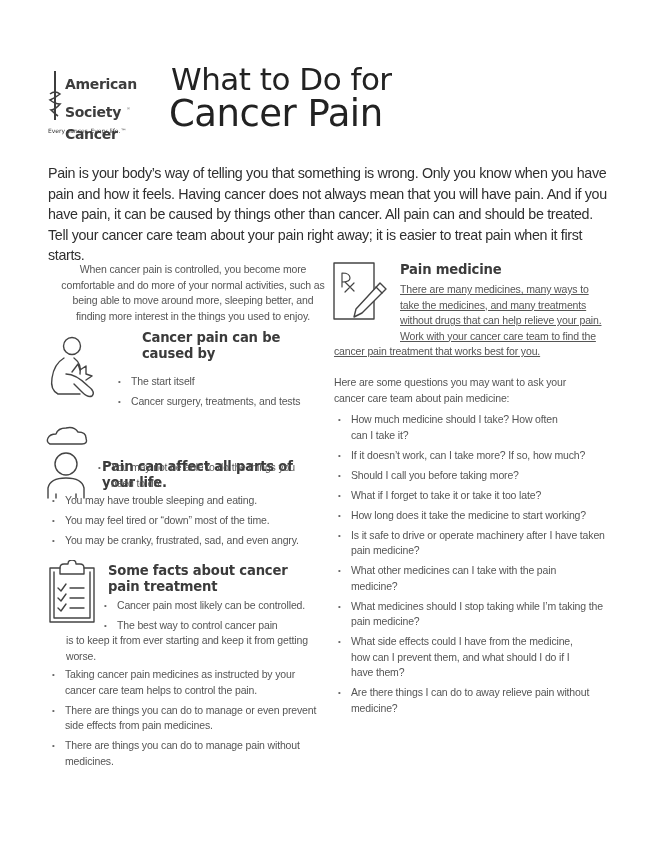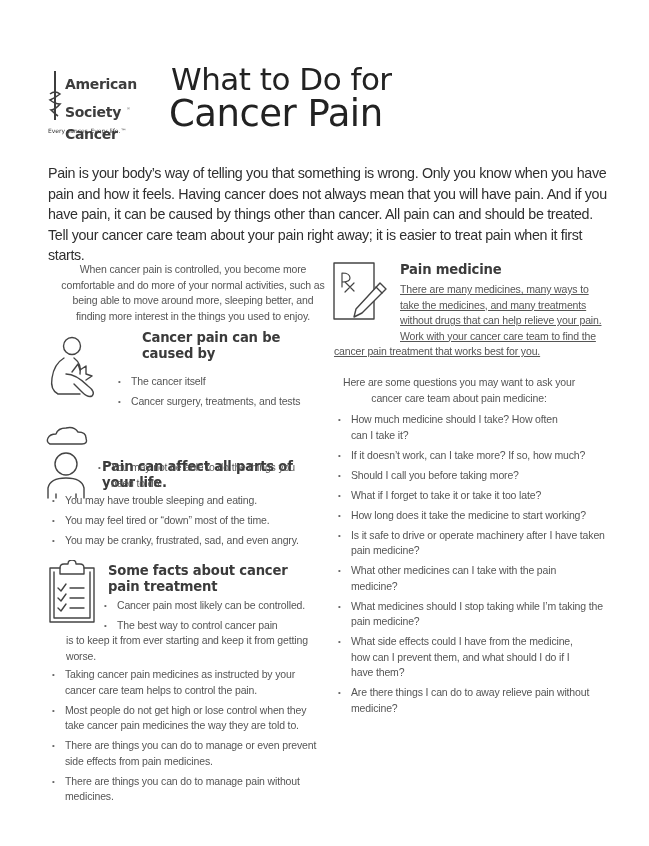--- a/index.html
+++ b/index.html
@@ -42,21 +42,21 @@
 
 <svg class="abs icon" style="left:44px; top:334px;" width="66" height="68" viewBox="0 0 66 68">
   <circle cx="28" cy="12" r="8.5"></circle>
   <path d="M20 24 Q10 30 8 44 Q6 56 14 60 L36 60"></path>
   <path d="M30 24 Q38 30 36 40"></path>
   <path d="M22 40 Q32 40 44 52 Q52 58 48 62 Q44 64 38 58 L30 50"></path>
   <path d="M28 38 L34 30 L36 36 L42 32 L42 40 L48 42 L42 46"></path>
 </svg>
 <div class="abs h2" style="left:116px; top:330px; width:180px;margin-left:26px;">Cancer pain can be caused by</div>
 <ul class="abs bl" style="left:116px; top:374px; width:210px;">
-  <li>The cancer itself</li>
+  <li>The start itself</li>
   <li>Cancer surgery, treatments, and tests</li>
 </ul>
 
 <svg class="abs icon" style="left:44px; top:424px;" width="56" height="76" viewBox="0 0 56 76">
   <path d="M6 20 Q2 18 4 14 Q6 10 12 10 Q14 4 22 4 Q30 2 34 8 Q42 8 42 14 Q44 20 38 20 Z"></path>
   <circle cx="22" cy="40" r="11"></circle>
   <path d="M4 74 L4 64 Q6 54 22 54 Q38 54 40 64 L40 74"></path>
   <line x1="12" y1="70" x2="12" y2="74"></line>
   <line x1="32" y1="70" x2="32" y2="74"></line>
 </svg>
@@ -82,37 +82,36 @@
     <line x1="24" y1="48" x2="38" y2="48"></line>
 </svg>
 <div class="abs h2" style="left:108px; top:563px; width:190px;">Some facts about cancer pain treatment</div>
 <ul class="abs bl" style="left:102px; top:598px; width:230px;">
   <li>Cancer pain most likely can be controlled.</li>
   <li>The best way to control cancer pain</li>
 </ul>
 <div class="abs body" style="left:66px; top:633px; width:250px;">is to keep it from ever starting and keep it from getting worse.</div>
 <ul class="abs bl" style="left:50px; top:667px; width:275px;">
   <li>Taking cancer pain medicines as instructed by your cancer care team helps to control the pain.</li>
-  <li>Most people do not get high or lose control when they take cancer pain medicines the way they are told to.</li>
   <li>There are things you can do to manage or even prevent side effects from pain medicines.</li>
   <li>There are things you can do to manage pain without medicines.</li>
 </ul>
 
 <svg class="abs icon" style="left:332px; top:261px;" width="60" height="62" viewBox="0 0 60 62">
   <rect x="2" y="2" width="40" height="56"></rect>
   <path d="M10 26 L10 12 Q18 12 18 17 Q18 21 10 21 M13 21 L22 30 M22 22 L13 31" stroke-width="1.2"></path>
   <path d="M48 22 L54 28 L30 52 L22 56 L24 48 Z" fill="#fff"></path>
   <line x1="44" y1="26" x2="50" y2="32"></line>
 </svg>
 <div class="abs h2" style="left:400px; top:262px; width:200px;">Pain medicine</div>
 <div class="abs body" style="left:334px; top:282px; width:268px; text-indent:0;text-decoration:underline;">
   <div style="float:left; width:66px; height:48px;"></div>
   <span>There are many medicines, many ways to take the medicines, and many treatments without drugs that can help relieve your pain. Work with your cancer care team to find the cancer pain treatment that works best for you.</span>
 </div>
-<div class="abs body" style="left:334px; top:375px; width:250px;text-align:center;">Here are some questions you may want to ask your cancer care team about pain medicine:</div>
+<div class="abs body" style="left:334px; top:375px; width:250px;">Here are some questions you may want to ask your cancer care team about pain medicine:</div>
 <ul class="abs bl" style="left:336px; top:412px; width:270px;">
   <li style="padding-right:40px;">How much medicine should I take? How often can I take it?</li>
   <li>If it doesn’t work, can I take more? If so, how much?</li>
   <li>Should I call you before taking more?</li>
   <li>What if I forget to take it or take it too late?</li>
   <li>How long does it take the medicine to start working?</li>
   <li>Is it safe to drive or operate machinery after I have taken pain medicine?</li>
   <li style="padding-right:30px;">What other medicines can I take with the pain medicine?</li>
   <li>What medicines should I stop taking while I’m taking the pain medicine?</li>
   <li style="padding-right:30px;">What side effects could I have from the medicine, how can I prevent them, and what should I do if I have them?</li>

